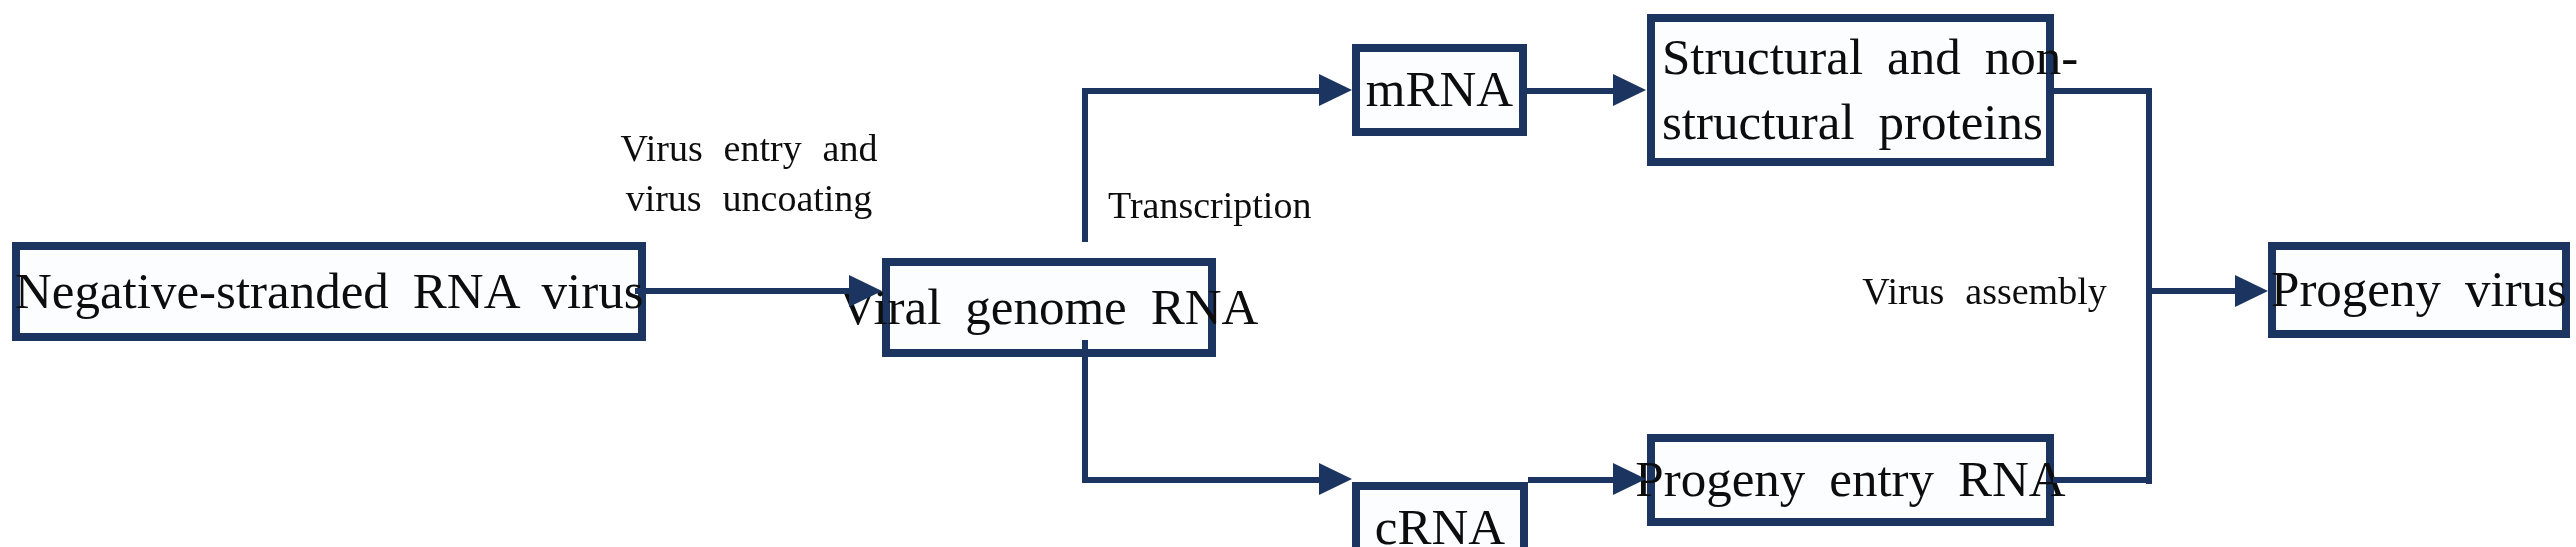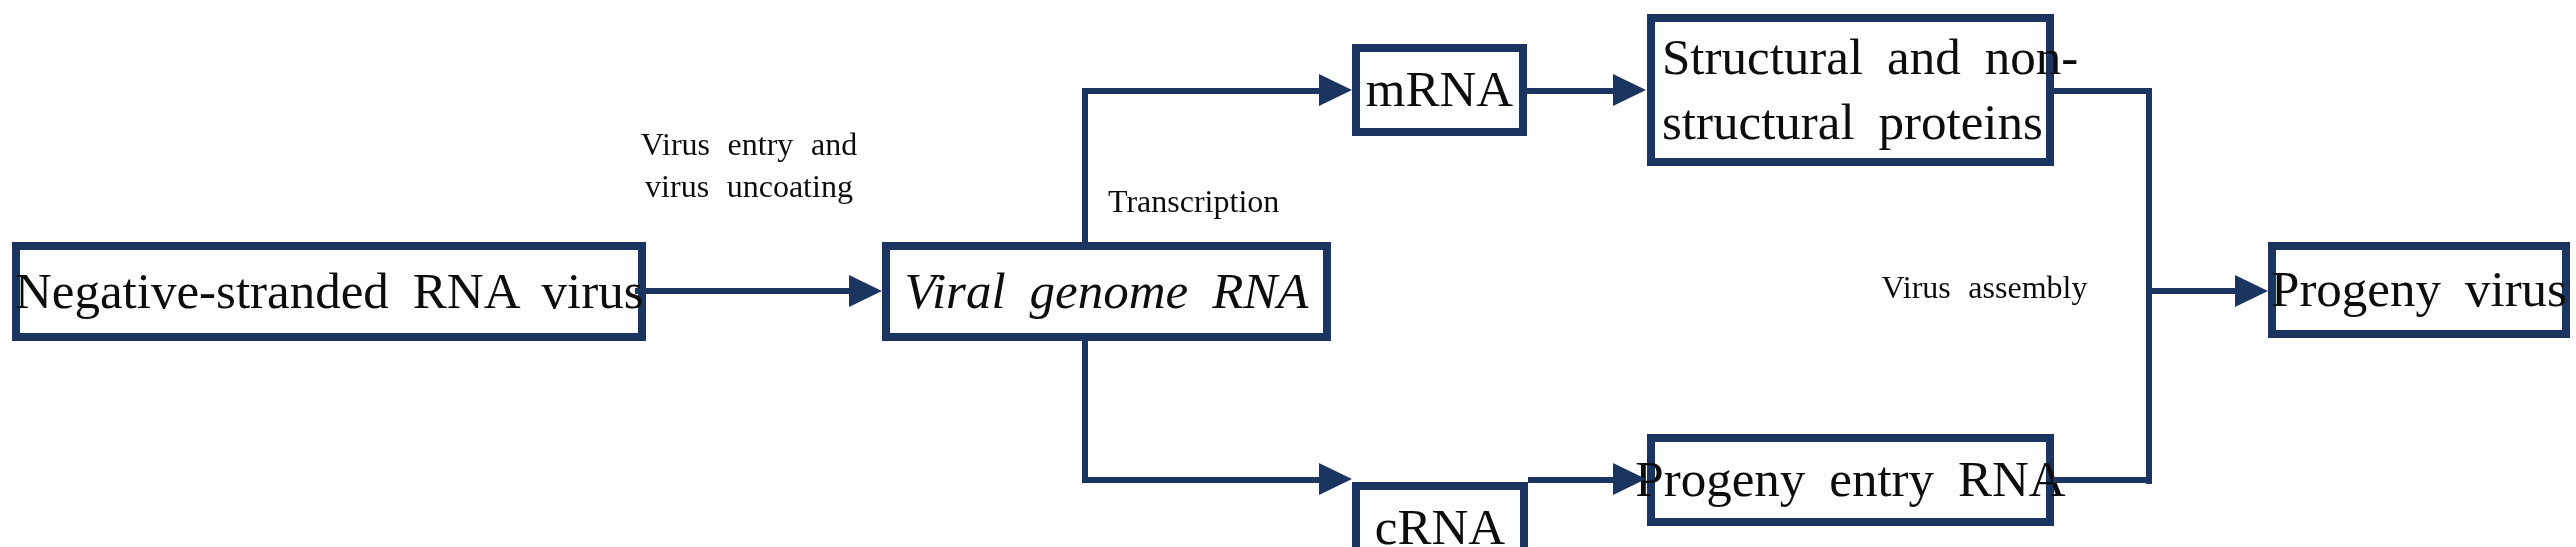--- a/index.html
+++ b/index.html
@@ -34,38 +34,38 @@
     align-items: flex-start;
     justify-content: center;
     white-space: nowrap;
     padding-left: 7px;
     text-align: left;
     line-height: 1.27;
   }
   .lbl {
     position: absolute;
     color: var(--text, #0d0d0d);
-    font-size: 32px;
+    font-size: 38px;
     line-height: 1.32;
     word-spacing: 0.3em;
     white-space: nowrap;
   }
   .hline { position: absolute; height: 6.2px; background: var(--connector, #1b3460); }
   .vline { position: absolute; width: 6.2px;  background: var(--connector, #1b3460); }
   .ahead {
     position: absolute;
     width: 0; height: 0;
     border-top: 16.6px solid transparent;
     border-bottom: 16.6px solid transparent;
     border-left: 33px solid var(--connector, #1b3460);
   }
 
   
   #box-neg    { left: 12.3px;   top: 242px; width: 634px; height: 99px; }
-  #box-vgr    { left: 882px; top: 242px; width: 449px;  height: 99px; font-style: italic; }
+  #box-vgr    { left: 882px; top: 258px; width: 334px;  height: 99px; }
   #box-mrna   { left: 1352px; top: 44px;  width: 175px;  height: 92px; }
   #box-struct { left: 1647px; top: 13.6px;  width: 407px;  height: 152px; }
   #box-crna   { left: 1352px; top: 434px; width: 176px;  height: 92px; margin-top: 48px; }
   #box-pvr    { left: 1647px; top: 434px; width: 407px;  height: 92px; }
   #box-prog   { left: 2268px; top: 242px; width: 302px;  height: 96px; }
 
   
   #lbl-entry        { left: 604px;  top: 123px; width: 290px; text-align: center; }
   #lbl-transcription{ left: 1108px; top: 180px; }
   #lbl-assembly     { left: 1849px; top: 266px; width: 271px; text-align: center; }

